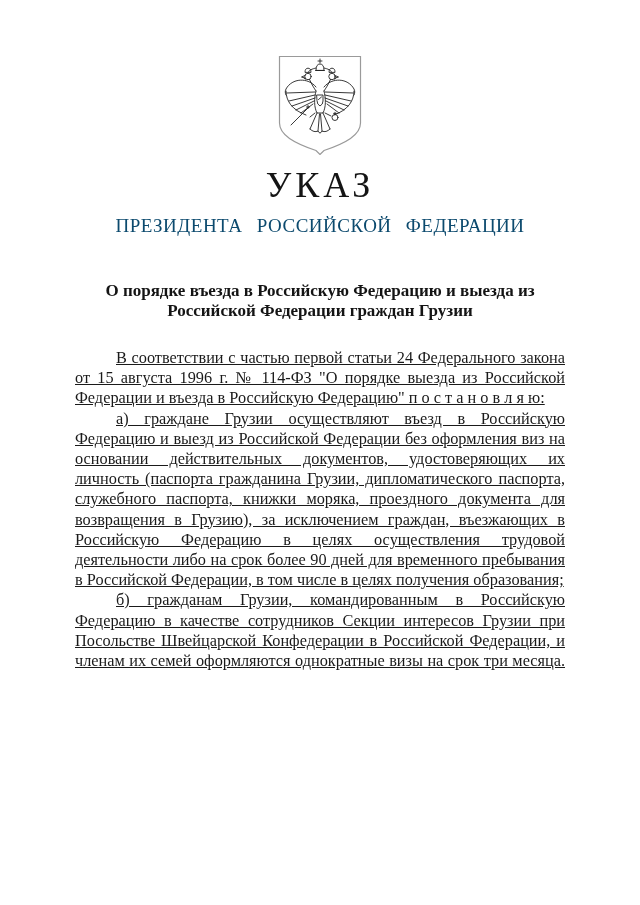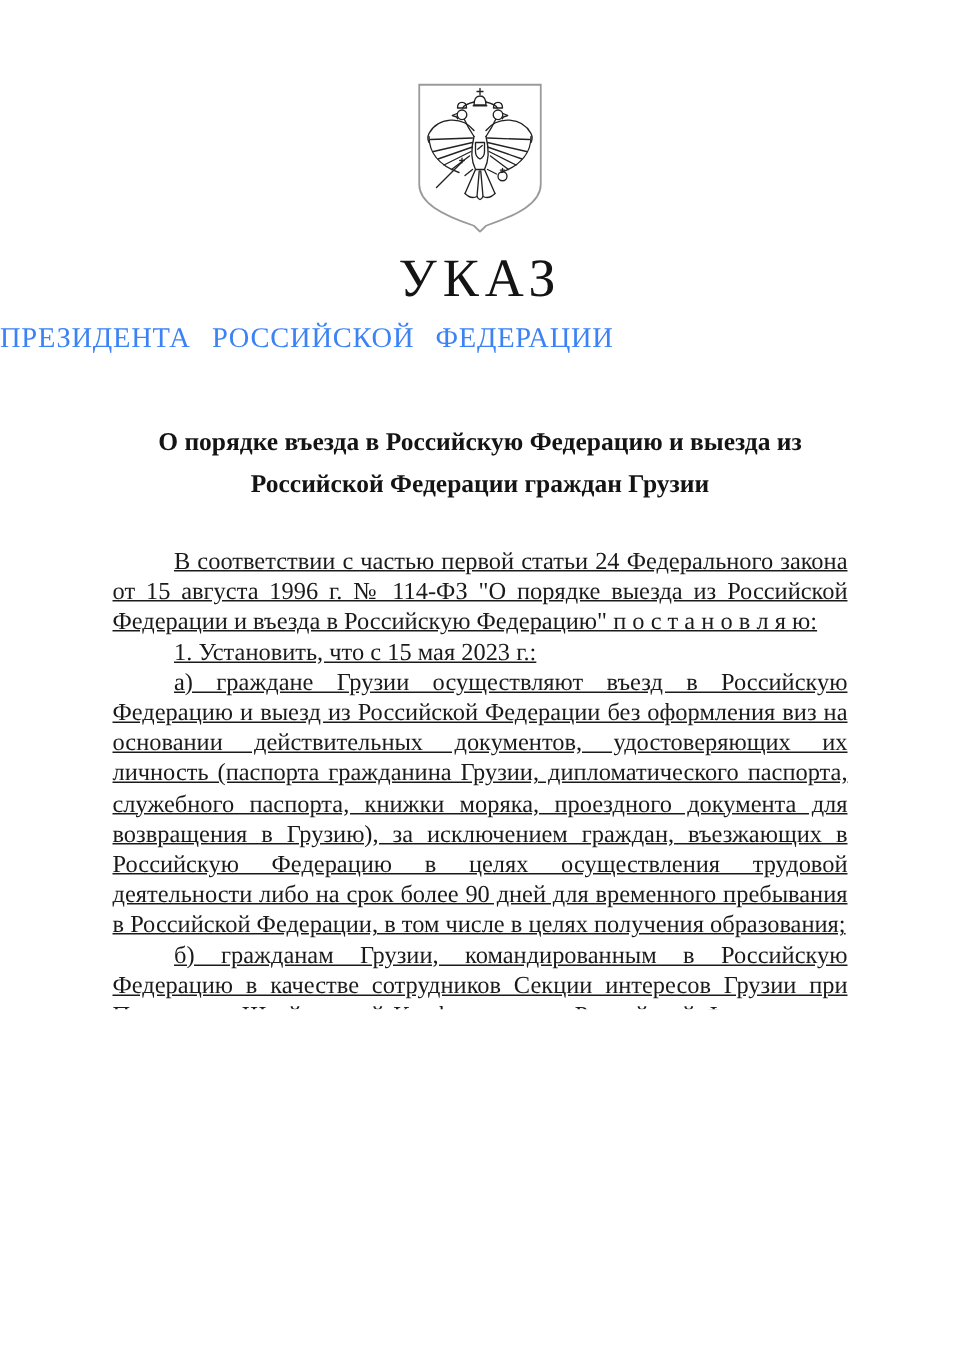--- a/index.html
+++ b/index.html
@@ -22,33 +22,34 @@
   .doc-type {
     margin-top: 9px;
     text-align: center;
     font-size: 36px;
     font-weight: normal;
     letter-spacing: 4px;
     color: #141414;
   }
   .issuer {
     margin-top: 9px;
+    text-align: center;
     font-size: 19px;
     font-weight: normal;
     letter-spacing: 0.5px;
     word-spacing: 9px;
-    color: #3b82f6;
+    color: #0c4a6e;
   }
   .subject {
     margin: 44px auto 0 auto;
     width: 462px;
     text-align: center;
     font-size: 17px;
     font-weight: bold;
-    line-height: 28px;
+    line-height: 20px;
     color: #141414;
   }
   .doc-body {
     margin: 27px 75px 0 75px;
     font-size: 16.3px;
     line-height: 20.2px;
     text-align: justify;
     text-decoration: underline;
   }
   .doc-body p {
@@ -133,21 +134,20 @@
   </svg>
 
   <h1 class="doc-type">УКАЗ</h1>
 
   <h2 class="issuer">ПРЕЗИДЕНТА  РОССИЙСКОЙ  ФЕДЕРАЦИИ</h2>
 
   <div class="subject">О порядке въезда в Российскую Федерацию и выезда из Российской Федерации граждан Грузии</div>
 
   <div class="doc-body">
     <p>В соответствии с частью первой статьи 24 Федерального закона от 15 августа 1996 г. № 114-ФЗ "О порядке выезда из Российской Федерации и въезда в Российскую Федерацию" п о с т а н о в л я ю:</p>
-    <p>1. Установить, что с 15 мая 2023 г.:</p>
     <p>а) граждане Грузии осуществляют въезд в Российскую Федерацию и выезд из Российской Федерации без оформления виз на основании действительных документов, удостоверяющих их личность (паспорта гражданина Грузии, дипломатического паспорта, служебного паспорта, книжки моряка, проездного документа для возвращения в Грузию), за исключением граждан, въезжающих в Российскую Федерацию в целях осуществления трудовой деятельности либо на срок более 90 дней для временного пребывания в Российской Федерации, в том числе в целях получения образования;</p>
     <p>б) гражданам Грузии, командированным в Российскую Федерацию в качестве сотрудников Секции интересов Грузии при Посольстве Швейцарской Конфедерации в Российской Федерации, и членам их семей оформляются однократные визы на срок три месяца. После аккредитации указанных сотрудников Министерством иностранных дел Российской Федерации такие сотрудники и члены их семей в течение всего срока аккредитации осуществляют въезд в Российскую Федерацию и выезд из Российской Федерации без оформления виз.</p>
   </div>
 
   <div class="barcode-block">
     <svg class="barcode-eagle" viewBox="0 0 24 10" xmlns="http://www.w3.org/2000/svg">
       <path d="M1,8 Q6,1 11,5 Q12,3 13,5 Q18,1 23,8 Q17,4.5 13,7 Q12,8 11,7 Q7,4.5 1,8 Z" fill="#3a3a3a"></path>
       <path d="M11,6 L12,9 L13,6 Z" fill="#3a3a3a"></path>
     </svg>
     <svg class="barcode-bars" viewBox="0 0 106 28" preserveAspectRatio="none" xmlns="http://www.w3.org/2000/svg">

